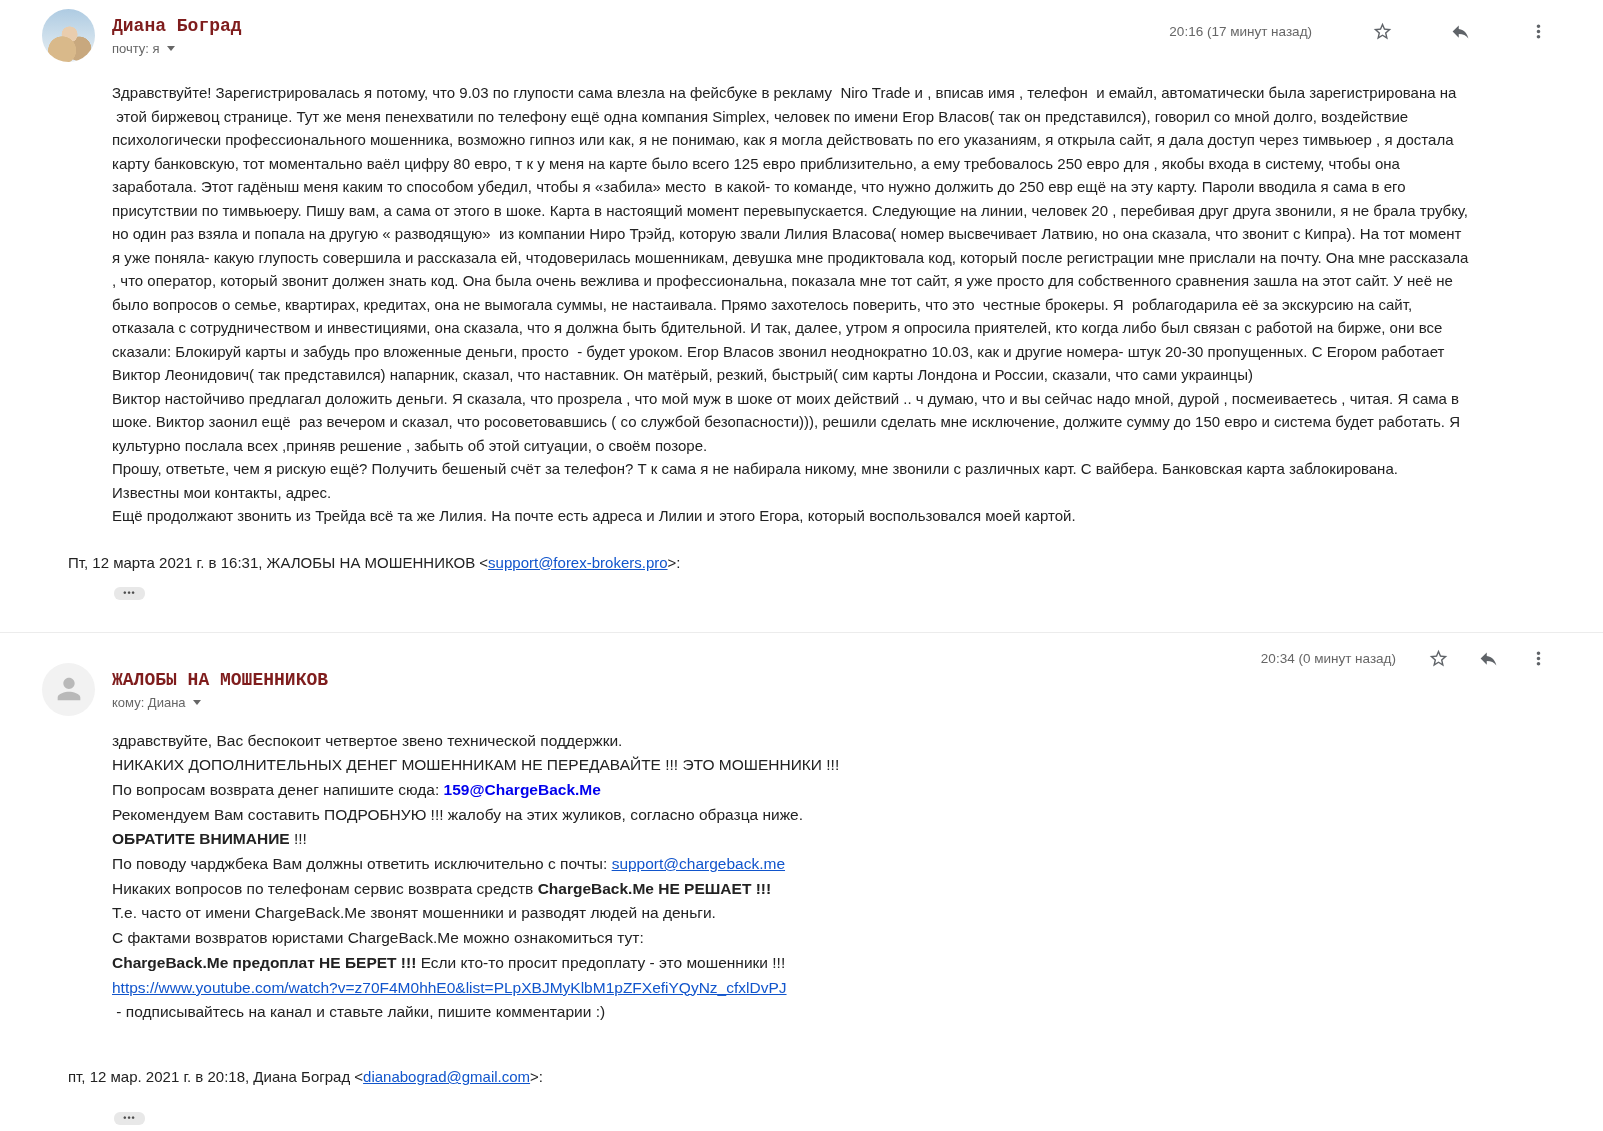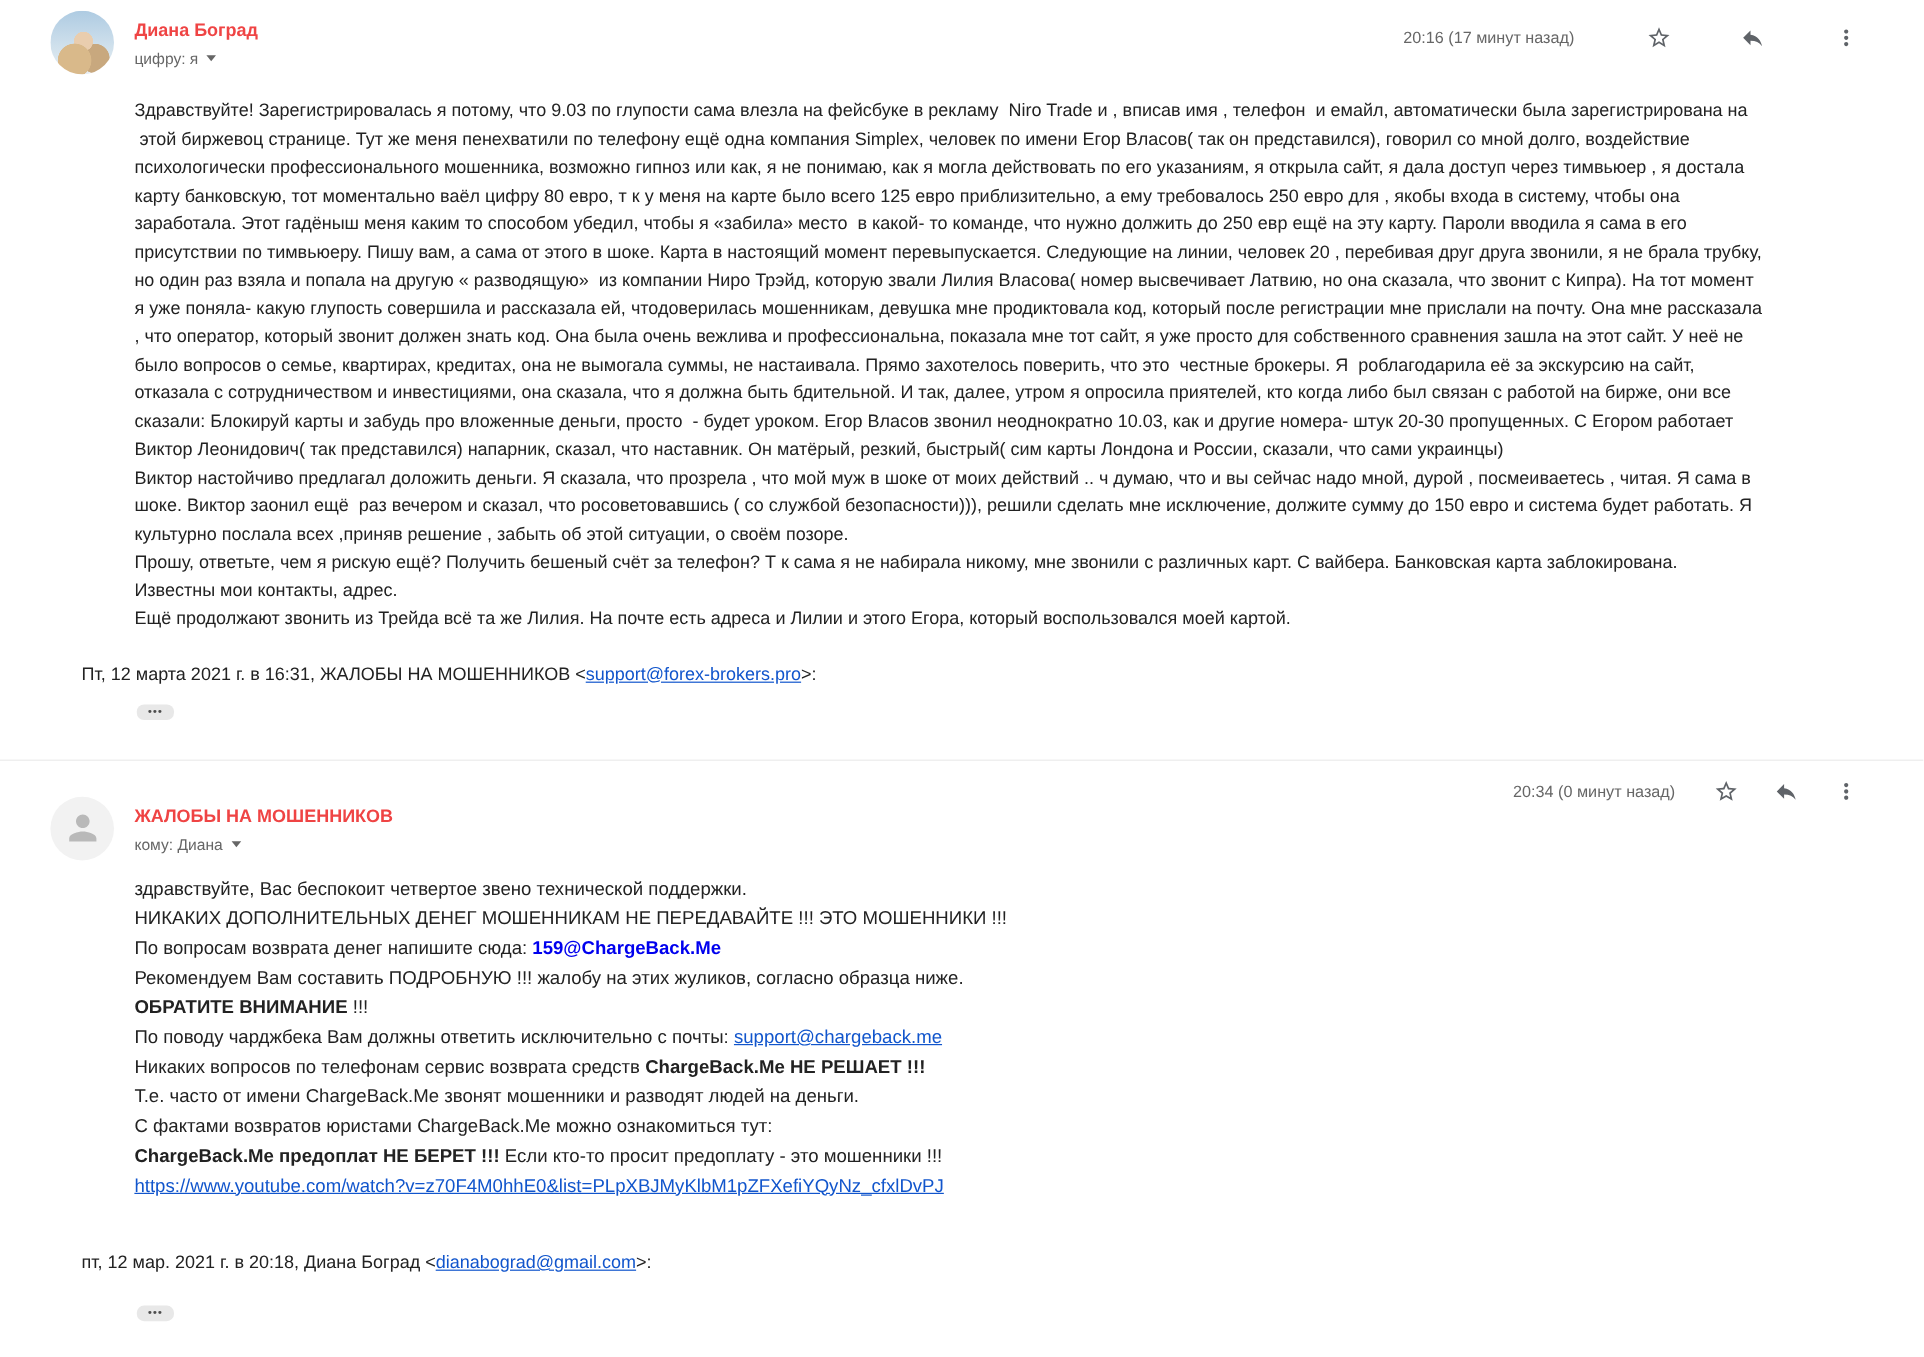--- a/index.html
+++ b/index.html
@@ -8,21 +8,21 @@
   .message { position:relative; }
   .msg-header { display:flex; align-items:flex-start; padding-left:42px; }
   .avatar { width:53px; height:53px; border-radius:50%; flex:0 0 53px; overflow:hidden; }
   .avatar-photo { background:
       radial-gradient(circle at 38% 78%, #d9b98a 0 26%, rgba(0,0,0,0) 27%),
       radial-gradient(circle at 52% 48%, #e9cdae 0 20%, rgba(0,0,0,0) 21%),
       radial-gradient(circle at 70% 75%, #c8a87e 0 22%, rgba(0,0,0,0) 23%),
       linear-gradient(180deg, #aecbe2 0%, #cfe0ec 55%, #e8eef3 100%); }
   .avatar-generic { background:#f2f2f2; display:flex; align-items:center; justify-content:center; }
   .hdr-text { margin-left:17px; padding-top:6px; }
-  .sender { font-size:15px; font-weight:bold; color:#ef4444; line-height:22px; }
+  .sender { font-size:18px; font-weight:bold; color:#7f1d1d; line-height:22px;font-family:Liberation Mono, monospace; }
   .recipient { margin-top:4px; font-size:13px; color:#666; display:flex; align-items:center; }
   .caret { display:inline-block; margin-left:7px; width:0; height:0;
            border-left:4.5px solid transparent; border-right:4.5px solid transparent;
            border-top:5px solid #666; }
   .msg-right { position:absolute; right:54px; display:flex; align-items:center; }
   .timestamp { font-size:13.5px; color:#666; margin-right:32px; white-space:pre; }
   .icon-btn { width:21px; height:21px; margin-left:29px; cursor:pointer; }
   .icon-btn svg { width:21px; height:21px; fill:#5f6368; }
   .msg-body { margin-left:112px; width:1460px; font-size:15px; line-height:23.5px; color:#222; }
   .line { white-space:pre; }
@@ -39,21 +39,21 @@
 </style>
 </head>
 <body>
 
 <div class="message msg1" style="padding-top:9px; padding-bottom:32px;">
   <div class="msg-header">
     <div class="avatar avatar-photo"></div>
     <div class="hdr-text">
       <div class="sender">Диана Боград</div>
       <div class="recipient">
-        <span>цифру: я</span>
+        <span>почту: я</span>
         <span class="caret"></span>
       </div>
     </div>
   </div>
   <div class="msg-right" style="top:21px;gap:28px;">
     <span class="timestamp">20:16 (17 минут назад)</span>
     <span class="icon-btn" style="margin-left:0;">
       <svg viewBox="0 0 24 24">
           <path d="M22 9.24l-7.19-.62L12 2 9.19 8.63 2 9.24l5.46 4.73L5.82 21 12 17.27 18.18 21l-1.63-7.03L22 9.24zM12 15.4l-3.76 2.27 1-4.28-3.32-2.88 4.38-.38L12 6.1l1.71 4.04 4.38.38-3.32 2.88 1 4.28L12 15.4z"></path>
         </svg>
@@ -136,18 +136,19 @@
     <div class="line">НИКАКИХ ДОПОЛНИТЕЛЬНЫХ ДЕНЕГ МОШЕННИКАМ НЕ ПЕРЕДАВАЙТЕ !!! ЭТО МОШЕННИКИ !!!</div>
     <div class="line"><span>По вопросам возврата денег напишите сюда: </span><a class="boldlink">159@ChargeBack.Me</a></div>
     <div class="line">Рекомендуем Вам составить ПОДРОБНУЮ !!! жалобу на этих жуликов, согласно образца ниже.</div>
     <div class="line"><span class="b">ОБРАТИТЕ ВНИМАНИЕ</span><span> !!!</span></div>
     <div class="line"><span>По поводу чарджбека Вам должны ответить исключительно с почты: </span><a class="link">support@chargeback.me</a></div>
     <div class="line"><span>Никаких вопросов по телефонам сервис возврата средств </span><span class="b">ChargeBack.Me НЕ РЕШАЕТ !!!</span></div>
     <div class="line">Т.е. часто от имени ChargeBack.Me звонят мошенники и разводят людей на деньги.</div>
     <div class="line">С фактами возвратов юристами ChargeBack.Me можно ознакомиться тут:</div>
     <div class="line"><span class="b">ChargeBack.Me предоплат НЕ БЕРЕТ !!!</span><span> Если кто-то просит предоплату - это мошенники !!!</span></div>
     <div class="line"><a class="link">https://www.youtube.com/watch?v=z70F4M0hhE0&amp;list=PLpXBJMyKlbM1pZFXefiYQyNz_cfxlDvPJ</a></div>
+    <div class="line"> - подписывайтесь на канал и ставьте лайки, пишите комментарии :)</div>
   </div>
 
   <div class="quote-attr" style="margin-top:40px;"><span>пт, 12 мар. 2021 г. в 20:18, Диана Боград &lt;</span><a class="link">dianabograd@gmail.com</a><span>&gt;:</span></div>
 
   <div class="trim-btn" style="margin-top:24px;">•••</div>
 </div>
 
 </body></html>

